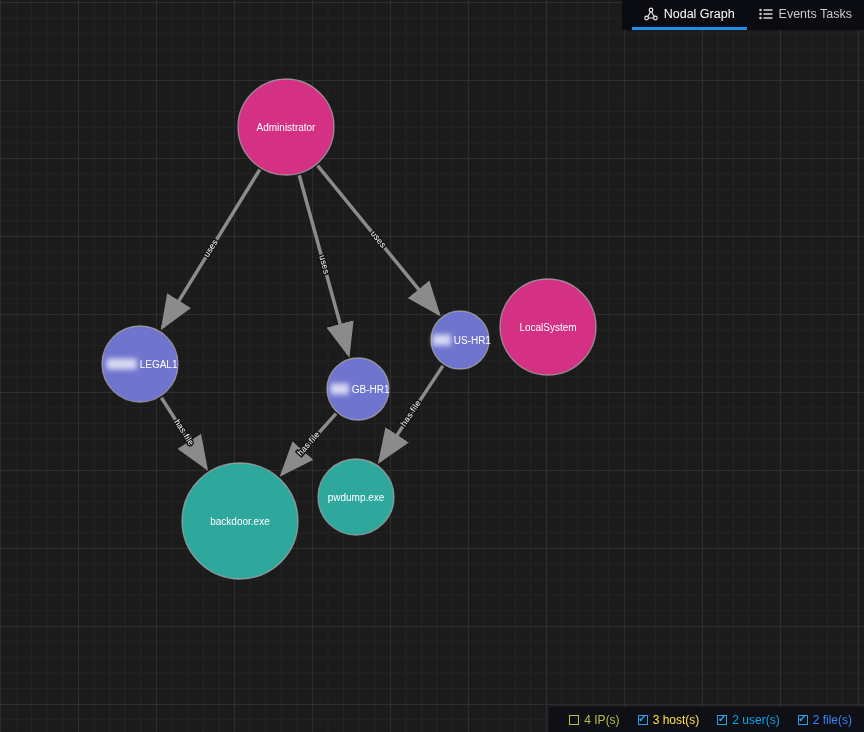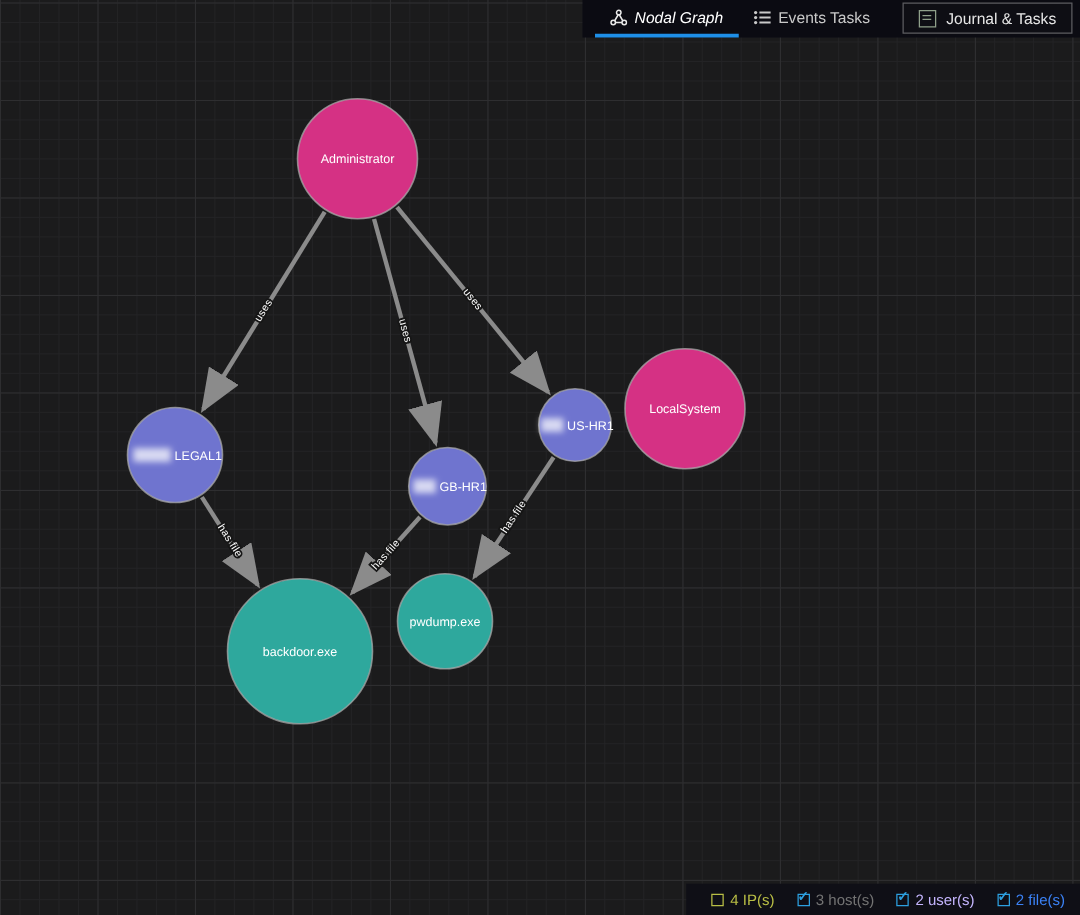--- a/index.html
+++ b/index.html
@@ -36,21 +36,21 @@
   .tab-bar {
     position: absolute; top: 0; right: 0; height: 30px;
     background: #0b0b12; display: flex; align-items: stretch;
     padding-left: 10px; z-index: 5;
   }
   .tab {
     display: flex; align-items: center; gap: 6px;
     padding: 0 12px; font-size: 12.5px; color: #c9c9c9; cursor: pointer;
     border-bottom: 3px solid transparent; box-sizing: border-box;
   }
-  .tab.active { color: #ffffff; border-bottom-color: #1e8fe8; font-style: italic; }
+  .tab.active { color: #ffffff; border-bottom-color: #1e8fe8; }
   .tab .ticon { display: inline-flex; }
   .journal-btn {
     display: flex; align-items: center; gap: 8px;
     border: 1px solid #5c5c60; background: #0e0e14; color: #e6e6e6;
     font-size: 12.5px; margin: 2px 6px 3px 14px; padding: 0 12px; cursor: pointer;
   }
   .journal-icon {
     width: 12px; height: 12px; border: 1px solid #8fa08a; position: relative;
     display: inline-block;
   }
@@ -165,36 +165,32 @@
         <circle cx="1.5" cy="2" r="1.3" fill="#c9c9c9"></circle>
         <circle cx="1.5" cy="6" r="1.3" fill="#c9c9c9"></circle>
         <circle cx="1.5" cy="10" r="1.3" fill="#c9c9c9"></circle>
         <rect x="4.5" y="1.2" width="9" height="1.6" fill="#c9c9c9"></rect>
         <rect x="4.5" y="5.2" width="9" height="1.6" fill="#c9c9c9"></rect>
         <rect x="4.5" y="9.2" width="9" height="1.6" fill="#c9c9c9"></rect>
       </svg>
     </span>
     <span>Events Tasks</span>
   </div>
-  <button class="journal-btn">
-    <span class="journal-icon"></span>
-    <span>Journal &amp; Tasks</span>
-  </button>
 </div>
 
 <div class="legend-bar">
   <div class="legend-item" style="color:#b9be45;">
     <span class="cbox unchecked"></span>
     <span>4 IP(s)</span>
   </div>
-  <div class="legend-item" style="color:#737373;">
+  <div class="legend-item" style="color:#fde047;">
     <span class="cbox checked"></span>
     <span>3 host(s)</span>
   </div>
-  <div class="legend-item" style="color:#c4b5fd;">
+  <div class="legend-item" style="color:#0ea5e9;">
     <span class="cbox checked"></span>
     <span>2 user(s)</span>
   </div>
   <div class="legend-item" style="color:#3b82f6;">
     <span class="cbox checked"></span>
     <span>2 file(s)</span>
   </div>
 </div>
 
 </body></html>

